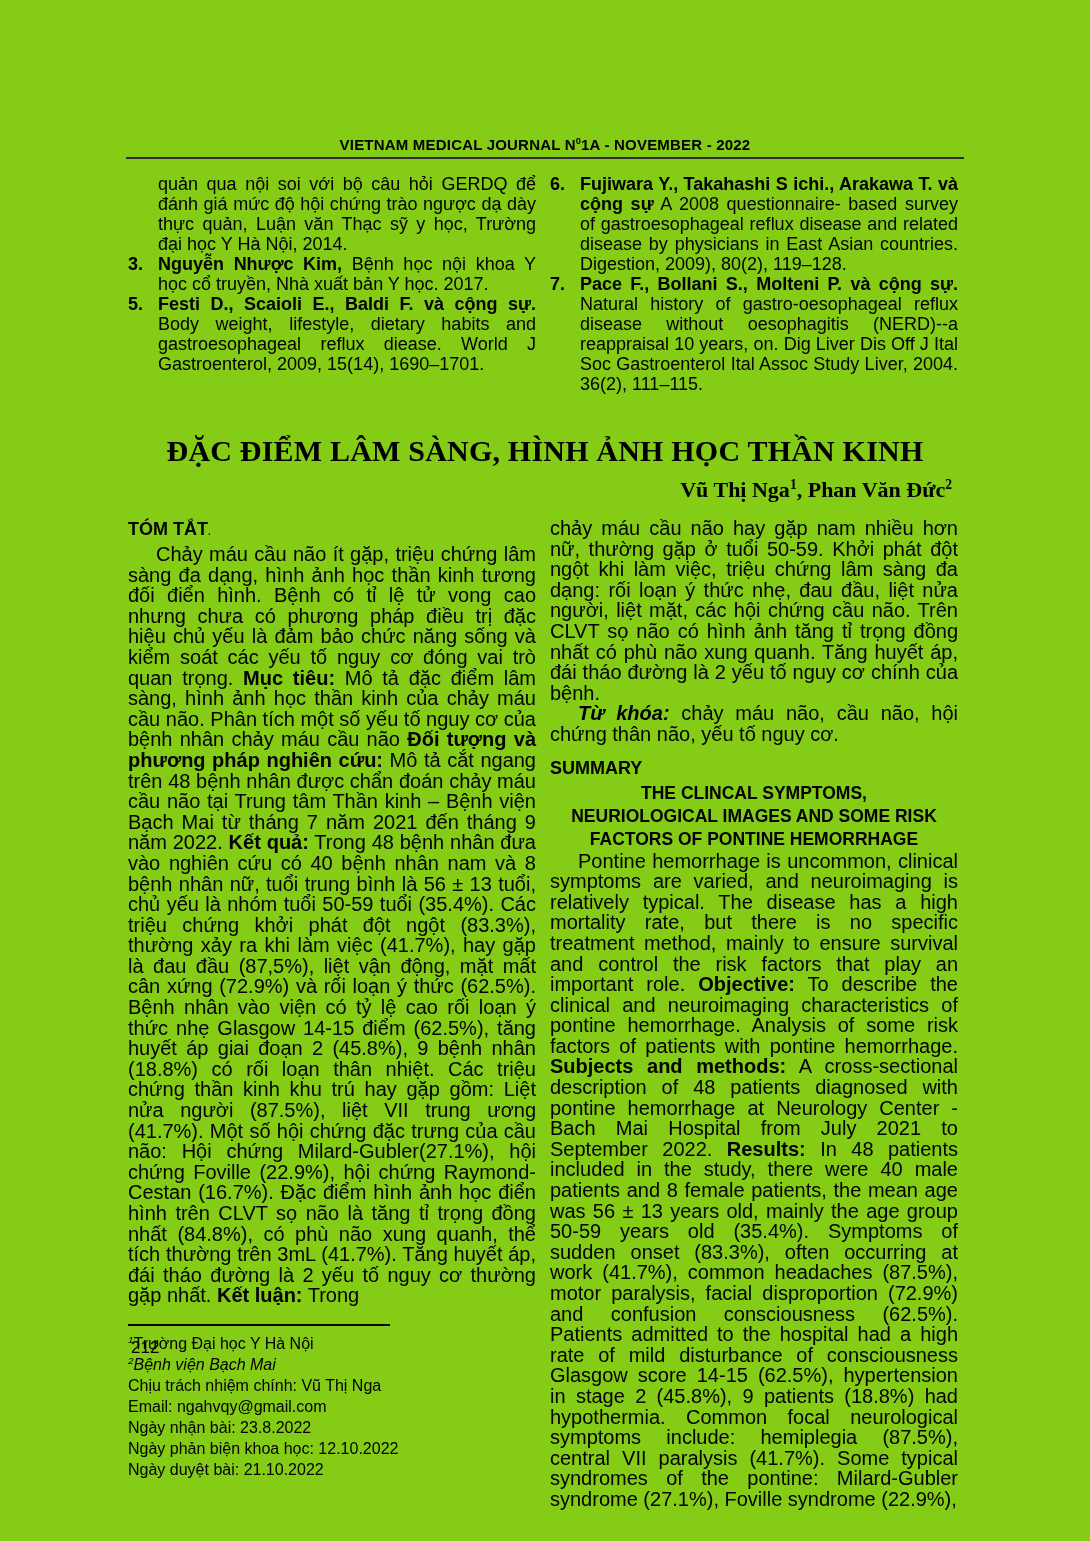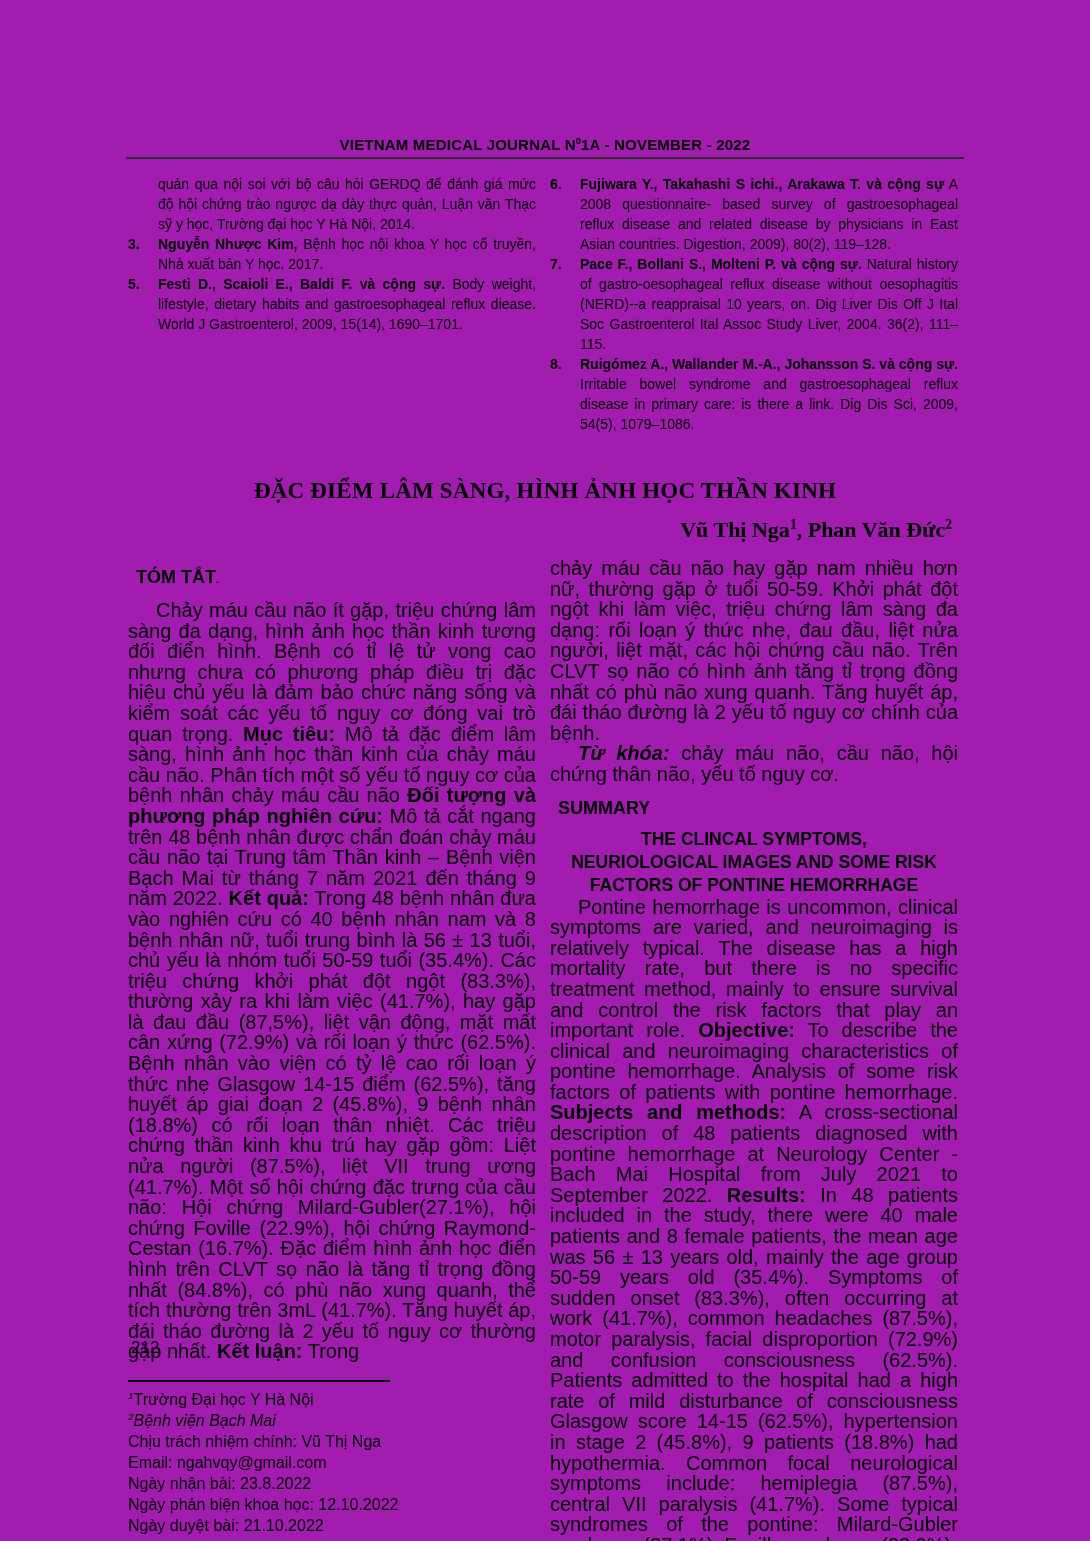--- a/index.html
+++ b/index.html
@@ -1,20 +1,20 @@
 <!DOCTYPE html>
 <html><head>
 <meta charset="utf-8">
 <style>
   html,body{margin:0;padding:0;background:#e8e8e8;}
   .page{
     position:relative;
     width:1090px;height:1541px;
     margin:0 auto;
-    background:#a21caf;
+    background:#84cc16;
     color:#000;
     font-family:"Liberation Sans", sans-serif;
     overflow:hidden;
   }
   sup{font-size:0.62em;line-height:0;vertical-align:super;}
   .running-header{
     padding-top:136px;
     text-align:center;
     font-weight:bold;
     font-size:15px;
@@ -26,53 +26,53 @@
     border-top:2.5px solid #2d2d2d;
   }
   .cols{
     display:flex;
     gap:14px;
     padding:0 128px;
   }
   .col{flex:0 0 408px;width:408px;}
   .refs{margin-top:15px;}
   .ref{
-    font-size:14px;
+    font-size:18px;
     line-height:20px;
     text-align:justify;
     padding-left:30px;
     text-indent:-30px;
   }
   .ref.cont{text-indent:0;}
   .ref .num{
     display:inline-block;
     width:30px;
     font-weight:bold;
     text-indent:0;
   }
   .ref .authors{font-weight:bold;}
   .article-title{
     margin:40px 90px 0 90px;
     text-align:center;
     font-family:"Liberation Serif", serif;
     font-weight:bold;
-    font-size:23px;
+    font-size:30px;
     line-height:33px;
     letter-spacing:0.2px;
   }
   .authors-line{
     margin:10px 138px 0 0;
     text-align:right;
     font-family:"Liberation Serif", serif;
     font-weight:bold;
     font-size:22px;
   }
   .main{margin-top:15px;}
   .sec-heading{
-    margin:8px;
+    margin:0;
     font-size:18px;
     font-weight:bold;
     line-height:23px;
   }
   .tiny-dot{font-size:9px;vertical-align:baseline;}
   p.body{
     margin:0;
     font-size:20px;
     line-height:20.6px;
     text-align:justify;
@@ -113,21 +113,20 @@
 
   <div class="cols refs">
     <div class="col">
       <div class="ref cont"><span>quản qua nội soi với bộ câu hỏi GERDQ để đánh giá mức độ hội chứng trào ngược dạ dày thực quản, Luận văn Thạc sỹ y học, Trường đại học Y Hà Nội, 2014.</span></div>
       <div class="ref"><span class="num">3.</span><span class="authors">Nguyễn Nhược Kim,</span><span> Bệnh học nội khoa Y học cổ truyền, Nhà xuất bản Y học. 2017.</span></div>
       <div class="ref"><span class="num">5.</span><span class="authors">Festi D., Scaioli E., Baldi F. và cộng sự.</span><span> Body weight, lifestyle, dietary habits and gastroesophageal reflux diease. World J Gastroenterol, 2009, 15(14), 1690–1701.</span></div>
     </div>
     <div class="col">
       <div class="ref"><span class="num">6.</span><span class="authors">Fujiwara Y., Takahashi S ichi., Arakawa T. và cộng sự</span><span> A 2008 questionnaire- based survey of gastroesophageal reflux disease and related disease by physicians in East Asian countries. Digestion, 2009), 80(2), 119–128.</span></div>
       <div class="ref"><span class="num">7.</span><span class="authors">Pace F., Bollani S., Molteni P. và cộng sự.</span><span> Natural history of gastro-oesophageal reflux disease without oesophagitis (NERD)--a reappraisal 10 years, on. Dig Liver Dis Off J Ital Soc Gastroenterol Ital Assoc Study Liver, 2004. 36(2), 111–115.</span></div>
-      <div class="ref"><span class="num">8.</span><span class="authors">Ruigómez A., Wallander M.-A., Johansson S. và cộng sự.</span><span> Irritable bowel syndrome and gastroesophageal reflux disease in primary care: is there a link. Dig Dis Sci, 2009, 54(5), 1079–1086.</span></div>
     </div>
   </div>
 
   <div class="article-title">
     <div>ĐẶC ĐIỂM LÂM SÀNG, HÌNH ẢNH HỌC THẦN KINH</div>
   </div>
 
   <div class="authors-line"><span>Vũ Thị Nga</span><span><sup>1</sup></span><span>, Phan Văn Đức</span><span><sup>2</sup></span></div>
 
   <div class="cols main">

